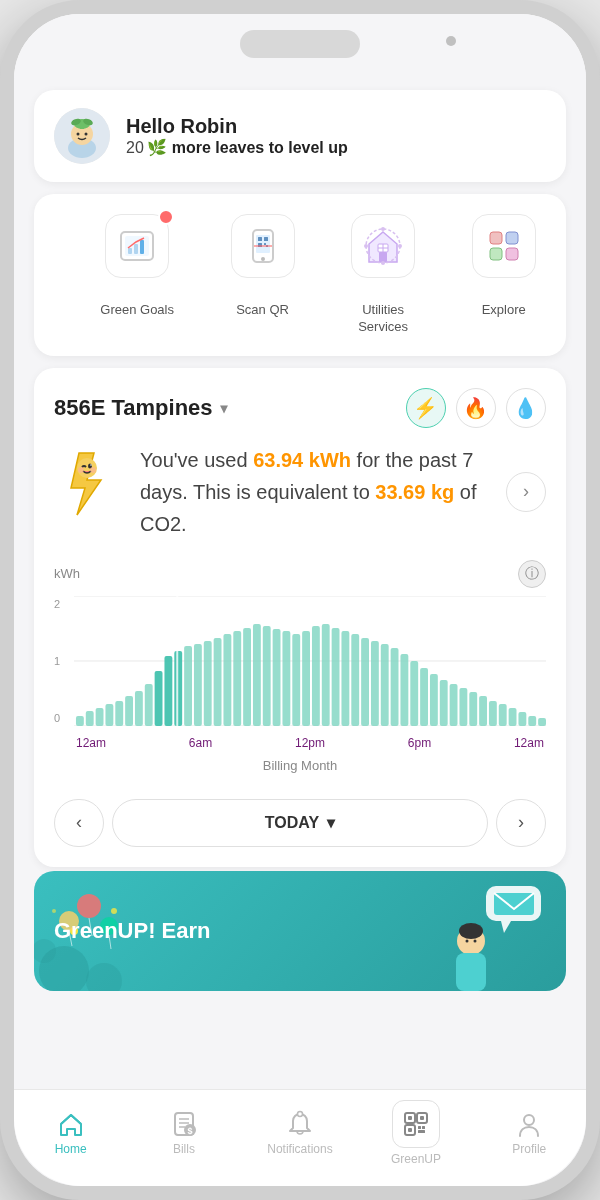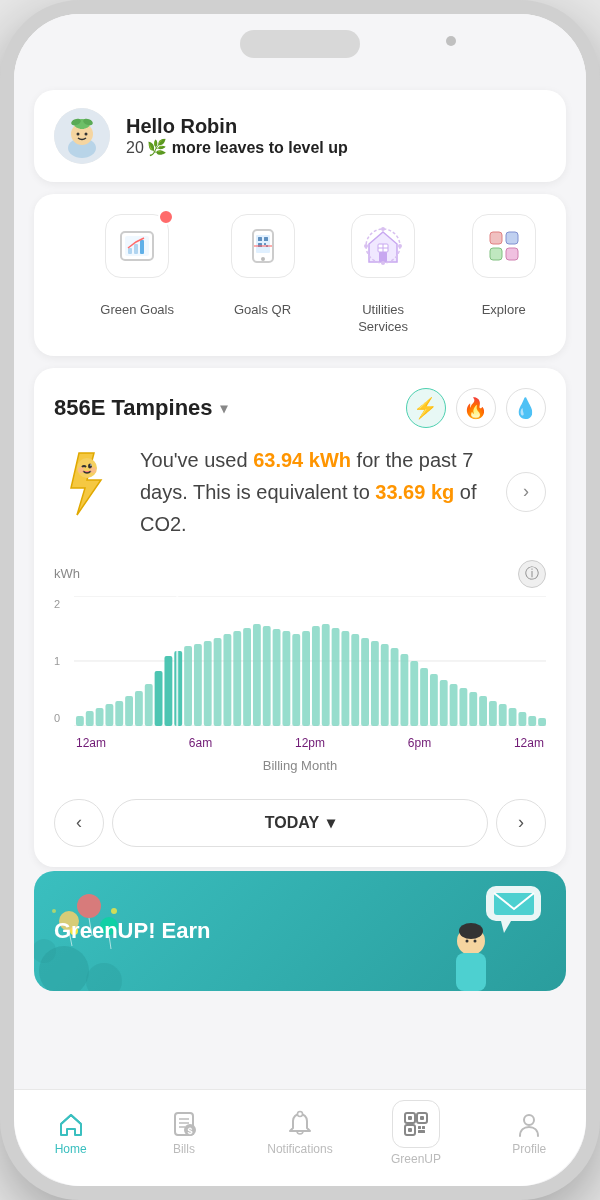--- a/index.html
+++ b/index.html
@@ -457,21 +457,21 @@
               <rect x="21" y="11" width="4" height="4" fill="#6090c0" rx="0.5"></rect>
               <rect x="15" y="17" width="4" height="4" fill="#6090c0" rx="0.5"></rect>
               <rect x="21" y="17" width="2" height="2" fill="#6090c0" rx="0.5"></rect>
               <rect x="23" y="19" width="2" height="2" fill="#6090c0" rx="0.5"></rect>
 
               <line x1="11" y1="20" x2="29" y2="20" stroke="#ff6060" stroke-width="1.5" opacity="0.7"></line>
 
               <circle cx="20" cy="33" r="2" fill="#bbb"></circle>
             </svg>
           </div>
-          <span class="action-label">Goals QR</span>
+          <span class="action-label">Scan QR</span>
         </div>
 
         <div class="action-item">
           <div class="action-icon-wrap">
             <svg width="40" height="40" viewBox="0 0 40 40">
 
               <polygon points="20,6 34,18 34,36 6,36 6,18" fill="#f0e8ff" stroke="#c8a8f0" stroke-width="1.5"></polygon>
 
               <rect x="16" y="26" width="8" height="10" rx="1" fill="#c8a8f0"></rect>
 

